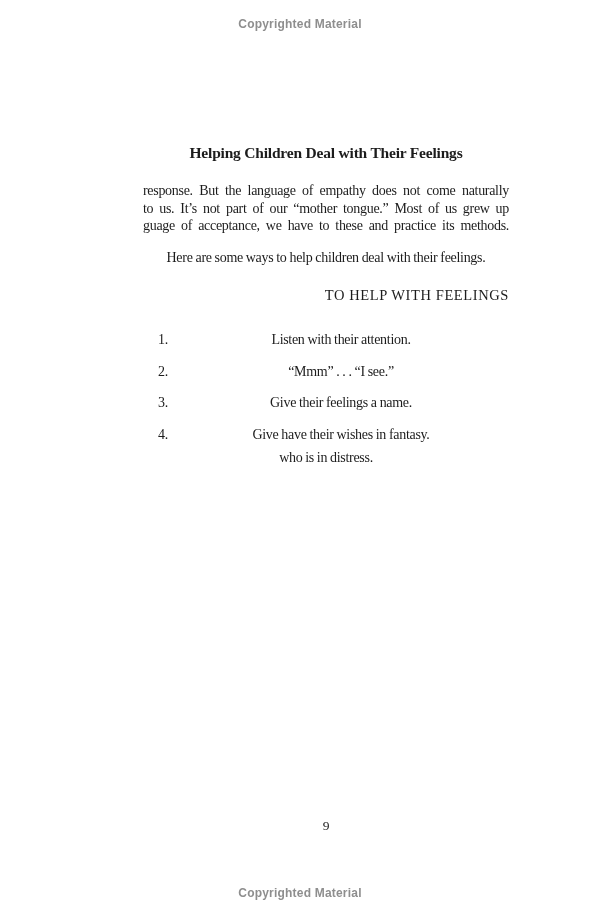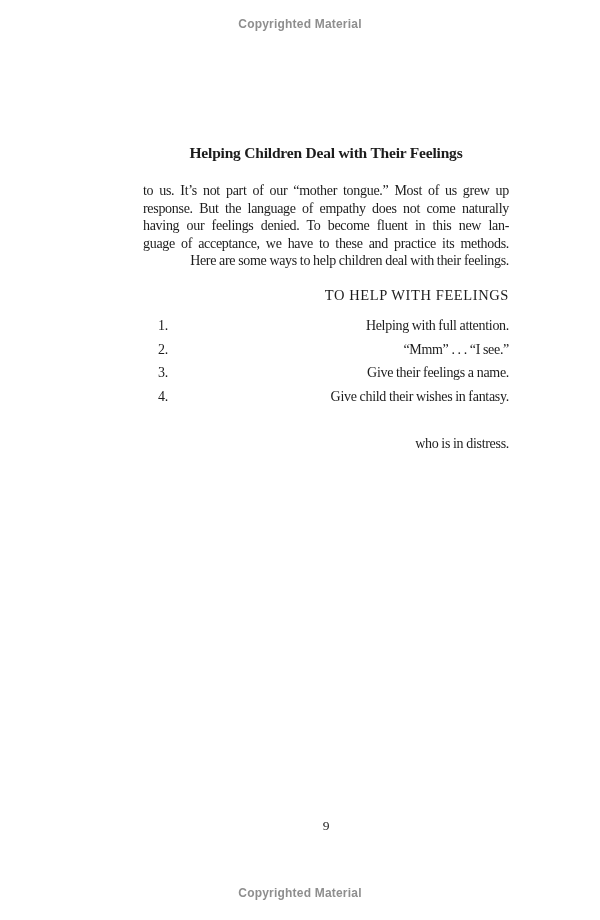--- a/index.html
+++ b/index.html
@@ -52,21 +52,21 @@
     line-height: 17.5px;
     letter-spacing: -0.3px;
     word-spacing: -0.3px;
   }
   .para1 { position: absolute; top: 174px; left: 0; width: 100%; }
   .para2 { position: absolute; top: 427px; left: 0; width: 100%; }
   .jline {
     text-align: justify;
     text-align-last: justify;
   }
-  .lline { text-align: right; }
+  .lline { text-align: center; margin-top: 14px; }
   .indent { padding-left: 14px; }
 
   .section-heading {
     position: absolute;
     top: 279px;
     left: 0;
     width: 100%;
     text-align: right;
     font-size: 14.5px;
     letter-spacing: 0.6px;
@@ -103,49 +103,48 @@
 
 <div class="page">
 
   <div class="copyright top">Copyrighted Material</div>
 
   <div class="content">
 
     <div class="running-head">Helping Children Deal with Their Feelings</div>
 
     <div class="para1 bodytext">
+      <div class="jline">response. But the language of empathy does not come naturally</div>
       <div class="jline">to us. It’s not part of our “mother tongue.” Most of us grew up</div>
-      <div class="jline">response. But the language of empathy does not come naturally</div>
-      <div class="jline">having our feelings denied. To become fluent in this new lan-</div>
       <div class="jline">guage of acceptance, we have to these and practice its methods.</div>
       <div class="lline">Here are some ways to help children deal with their feelings.</div>
     </div>
 
     <div class="section-heading">TO HELP WITH FEELINGS</div>
 
     <div class="skills-list bodytext">
 
       <div class="list-item">
         <span class="num">1.</span>
-        <div class="lline">Helping with full attention.</div>
+        <div class="lline">Listen with their attention.</div>
       </div>
 
       <div class="list-item">
         <span class="num">2.</span>
         <div class="lline">“Mmm” . . . “I see.”</div>
       </div>
 
       <div class="list-item">
         <span class="num">3.</span>
         <div class="lline">Give their feelings a name.</div>
       </div>
 
       <div class="list-item">
         <span class="num">4.</span>
-        <div class="lline">Give child their wishes in fantasy.</div>
+        <div class="lline">Give have their wishes in fantasy.</div>
       </div>
 
     </div>
 
     <div class="para2 bodytext">
       <div class="lline">who is in distress.</div>
     </div>
 
     <div class="page-number">9</div>
 

